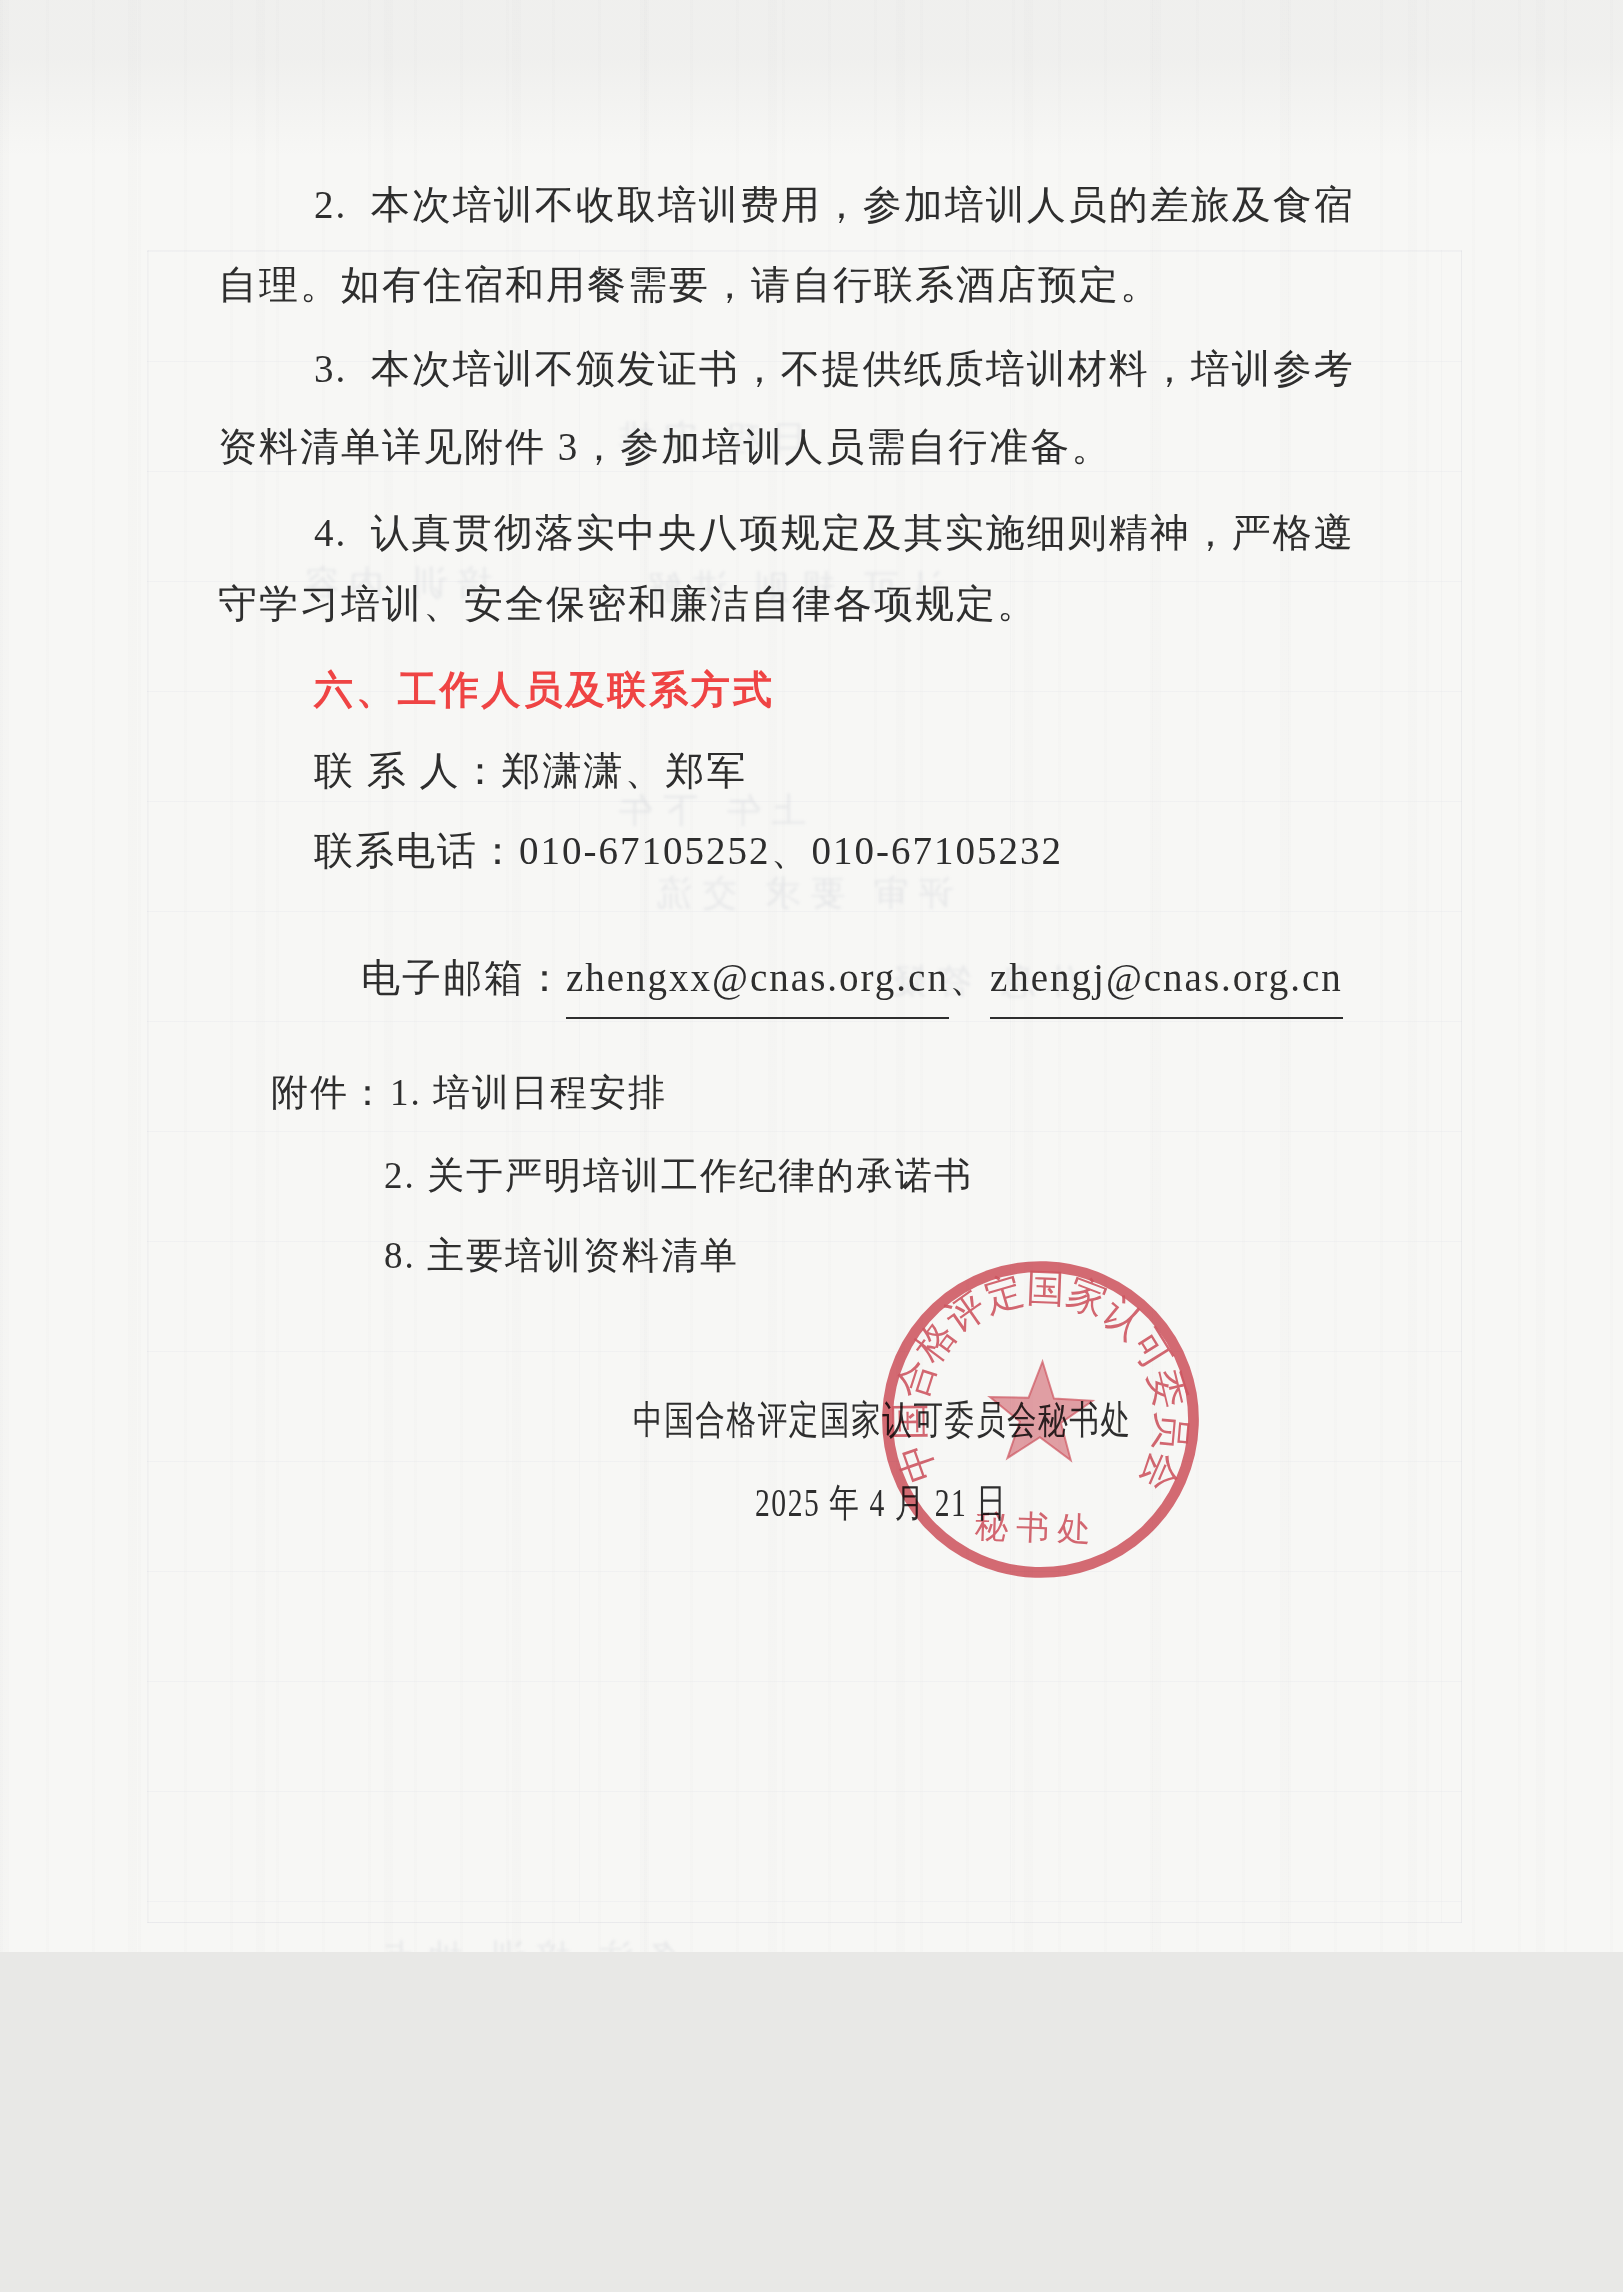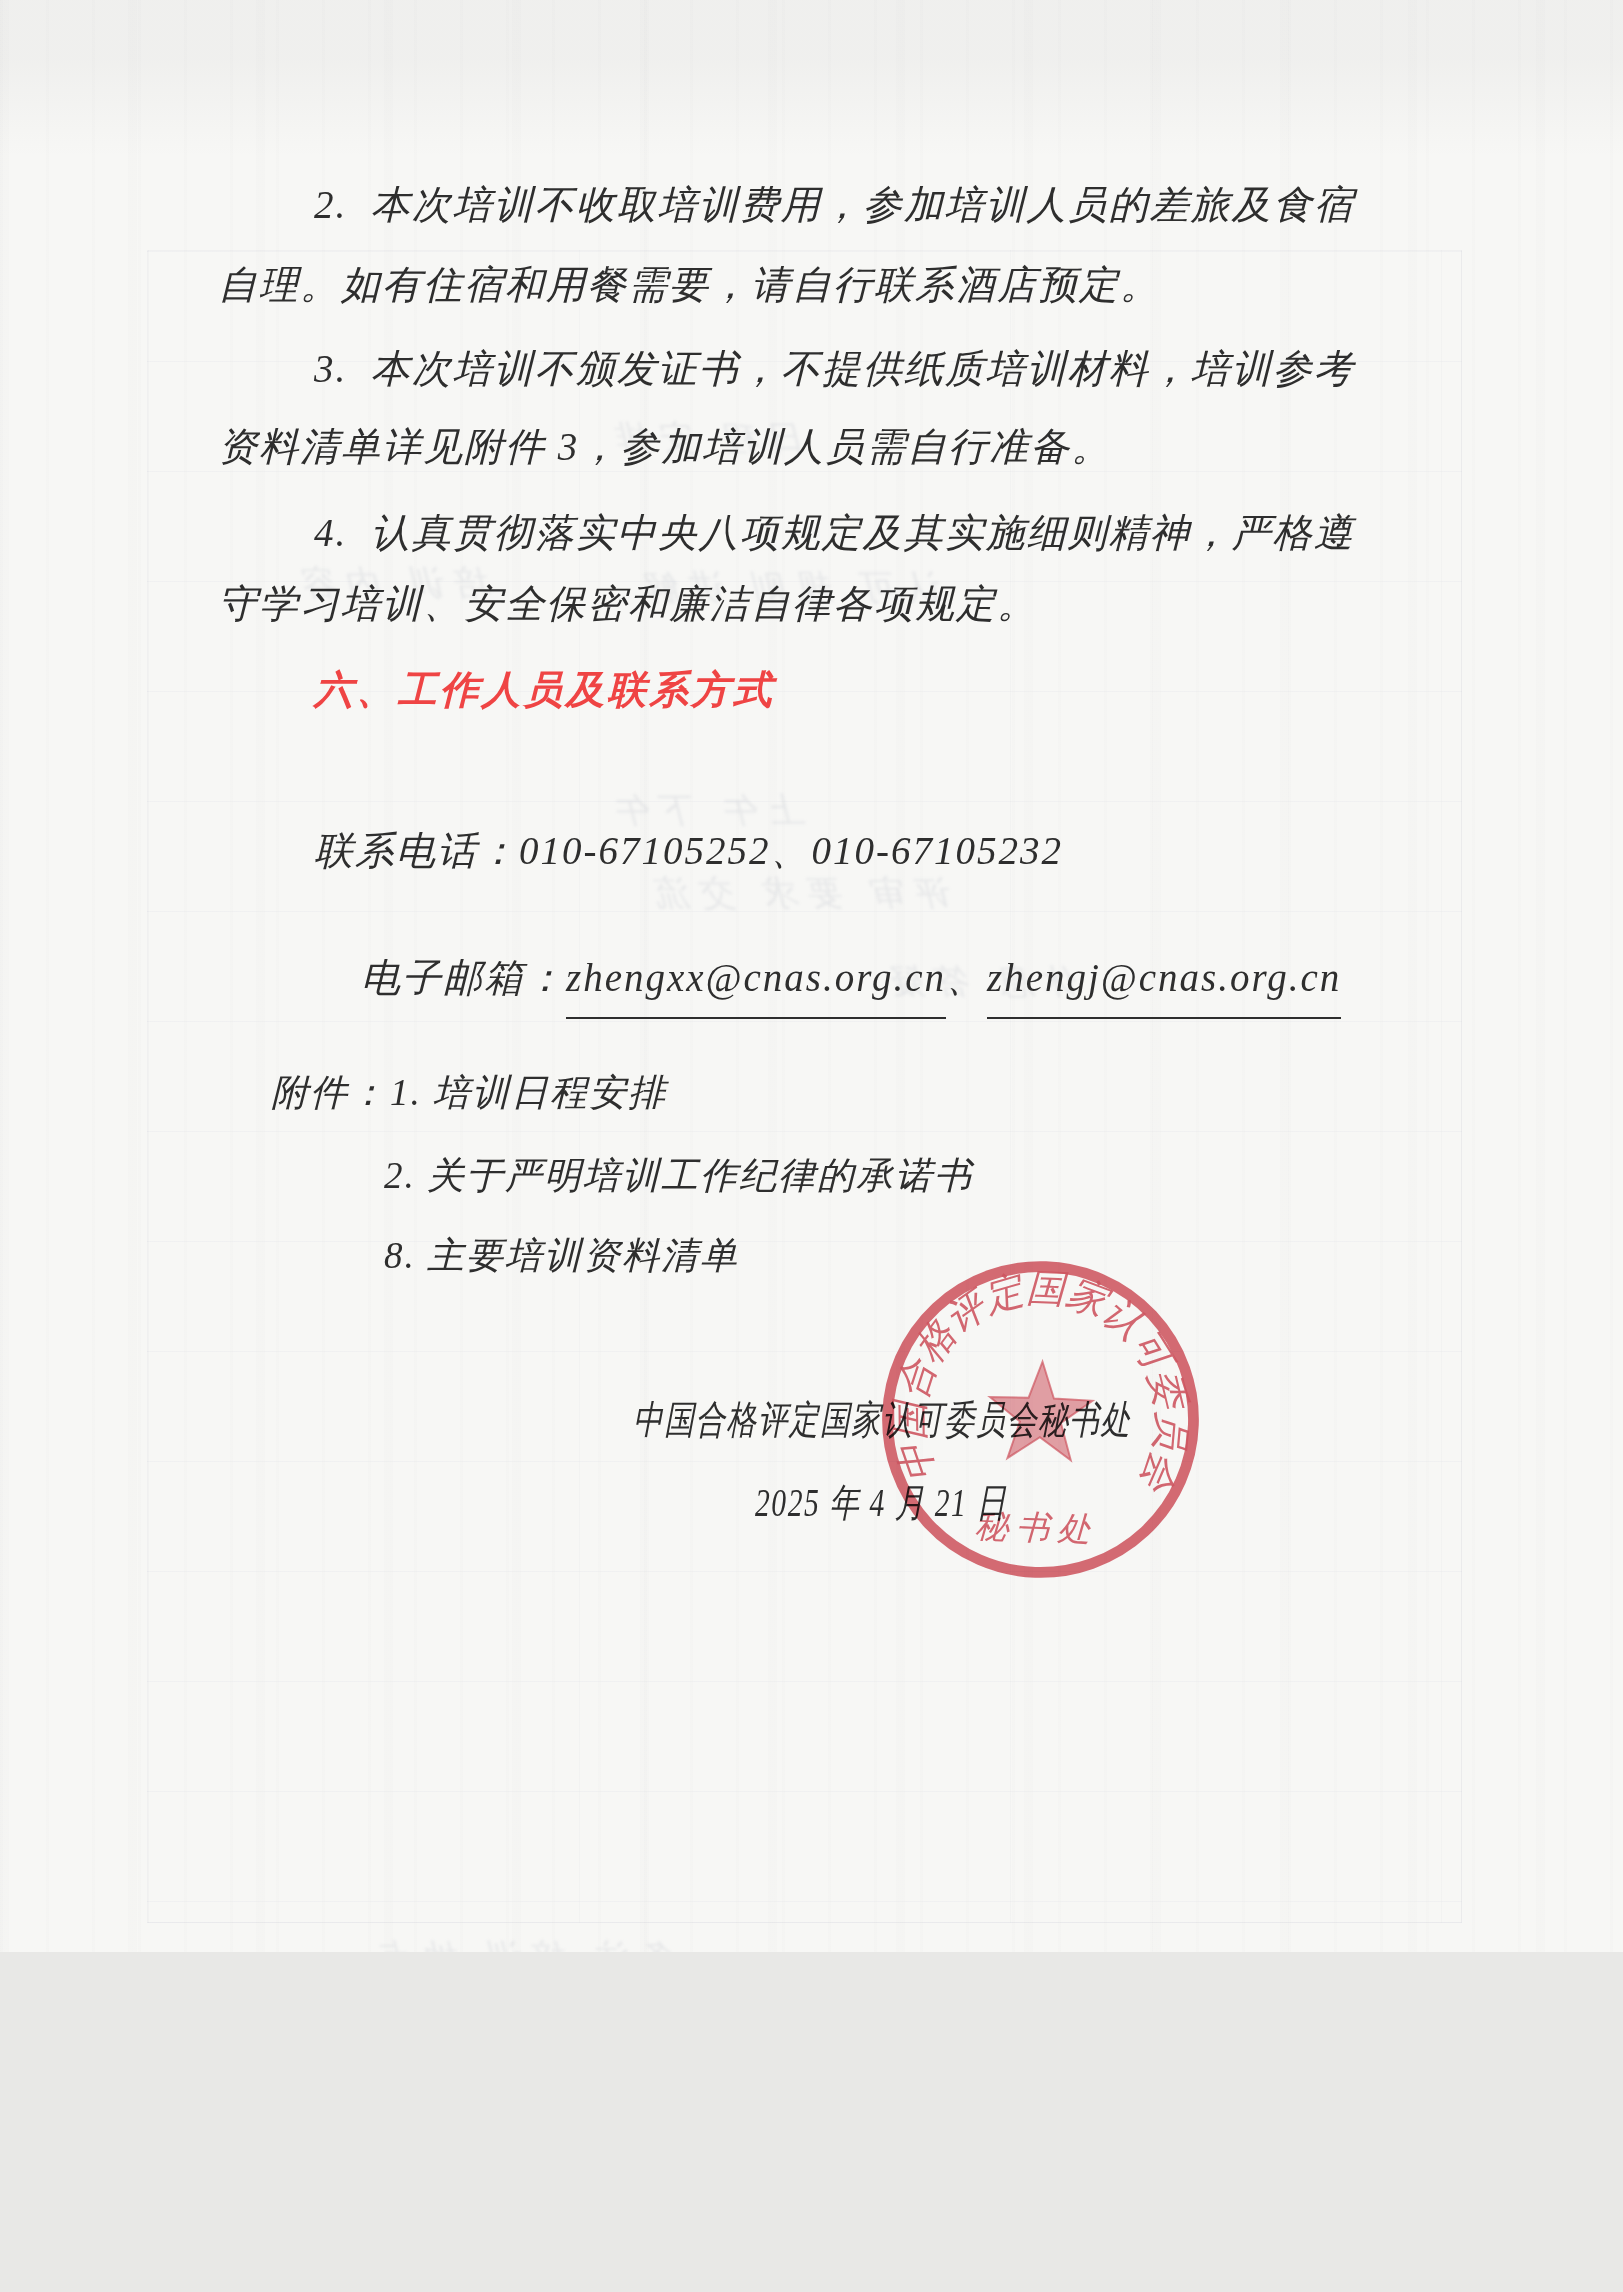--- a/index.html
+++ b/index.html
@@ -3,21 +3,20 @@
 <meta charset="utf-8">
 <style>
   html,body{margin:0;padding:0;background:#e8e8e6;}
   .page{
     position:relative;
     width:1623px;height:1952px;
     background:#f7f7f5;
     overflow:hidden;
     font-family:"Liberation Serif","DejaVu Serif",serif;
     color:#2f2f2f;
-    font-style:italic;
   }
   
   .page::before{
     content:"";position:absolute;inset:0;pointer-events:none;
     background:
       linear-gradient(180deg, rgba(120,120,125,0.06) 0 59px, rgba(120,120,125,0.0) 157px),
       repeating-linear-gradient(90deg, rgba(60,60,70,0.012) 0 2.9px, rgba(0,0,0,0) 2.9px 46px),
       repeating-linear-gradient(90deg, rgba(60,60,70,0.010) 0 8.8px, rgba(0,0,0,0) 8.8px 128px);
   }
   .band{position:absolute;left:0;width:1623px;pointer-events:none;}
@@ -80,20 +79,21 @@
 
   <div class="line" style="left:314px;top:182px;">2.  本次培训不收取培训费用，参加培训人员的差旅及食宿</div>
   <div class="line" style="left:218px;top:262px;">自理。如有住宿和用餐需要，请自行联系酒店预定。</div>
   <div class="line" style="left:314px;top:346px;">3.  本次培训不颁发证书，不提供纸质培训材料，培训参考</div>
   <div class="line" style="left:218px;top:424px;">资料清单详见附件 3，参加培训人员需自行准备。</div>
   <div class="line" style="left:314px;top:510px;">4.  认真贯彻落实中央八项规定及其实施细则精神，严格遵</div>
   <div class="line" style="left:218px;top:581px;">守学习培训、安全保密和廉洁自律各项规定。</div>
 
   <div class="line heading" style="left:314px;top:667px;">六、工作人员及联系方式</div>
 
+  <div class="line" style="left:314px;top:748px;">联 系 人：郑潇潇、郑军</div>
   <div class="line" style="left:314px;top:828px;">联系电话：010-67105252、010-67105232</div>
   <div class="line" style="left:314px;top:909px;">
     <span>电子邮箱：</span><span class="email-link">zhengxx@cnas.org.cn</span><span>、</span><span class="email-link">zhengj@cnas.org.cn</span>
   </div>
 
   <div class="line" style="left:271px;top:1071px;font-size:37px;">附件：</div>
   <div class="line" style="left:390px;top:1071px;font-size:37px;">1. 培训日程安排</div>
   <div class="line" style="left:384px;top:1154px;font-size:37px;">2. 关于严明培训工作纪律的承诺书</div>
   <div class="line" style="left:384px;top:1234px;font-size:37px;">8. 主要培训资料清单</div>
 

